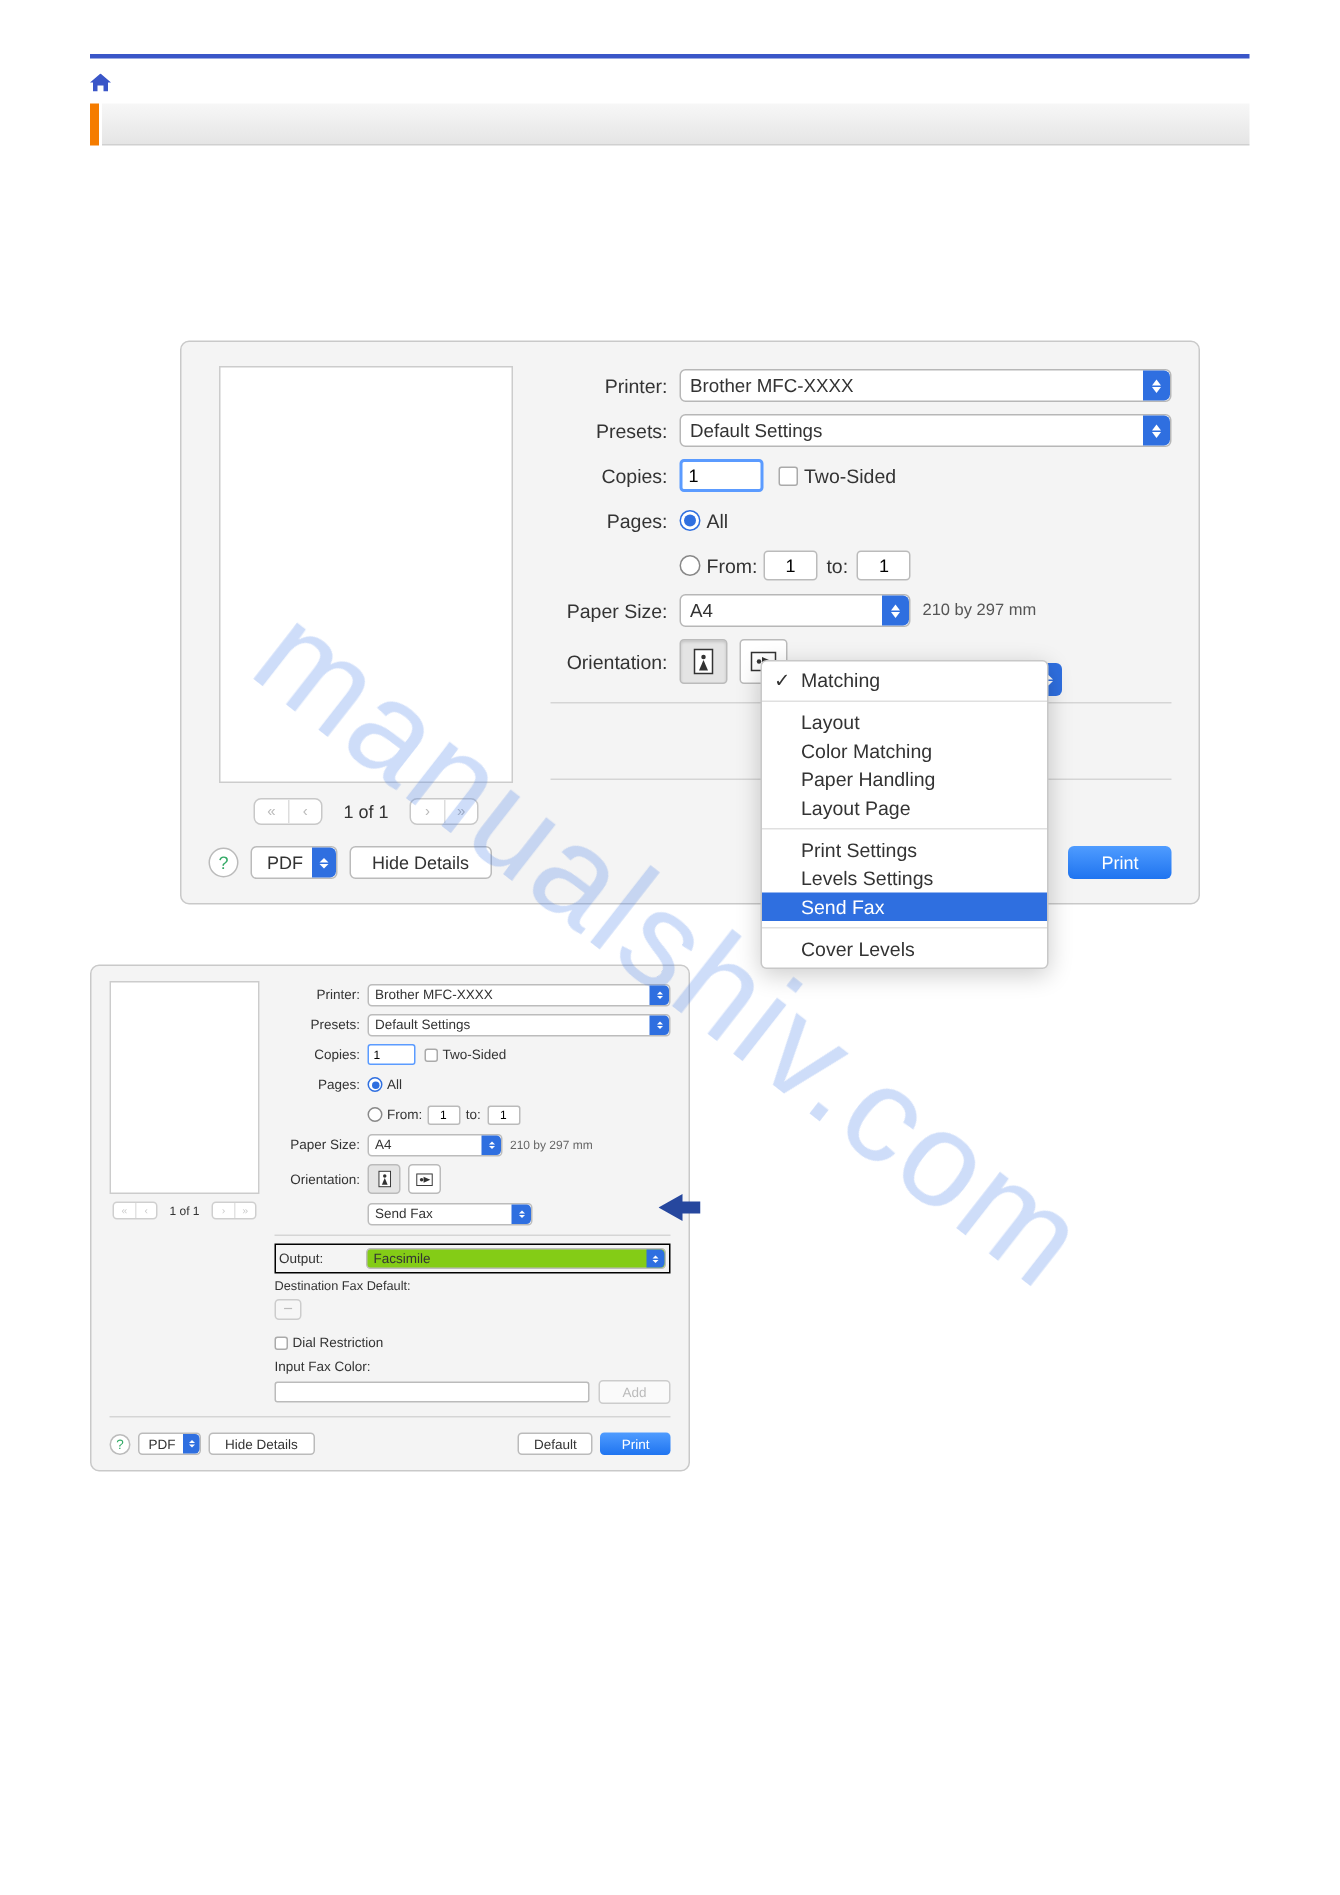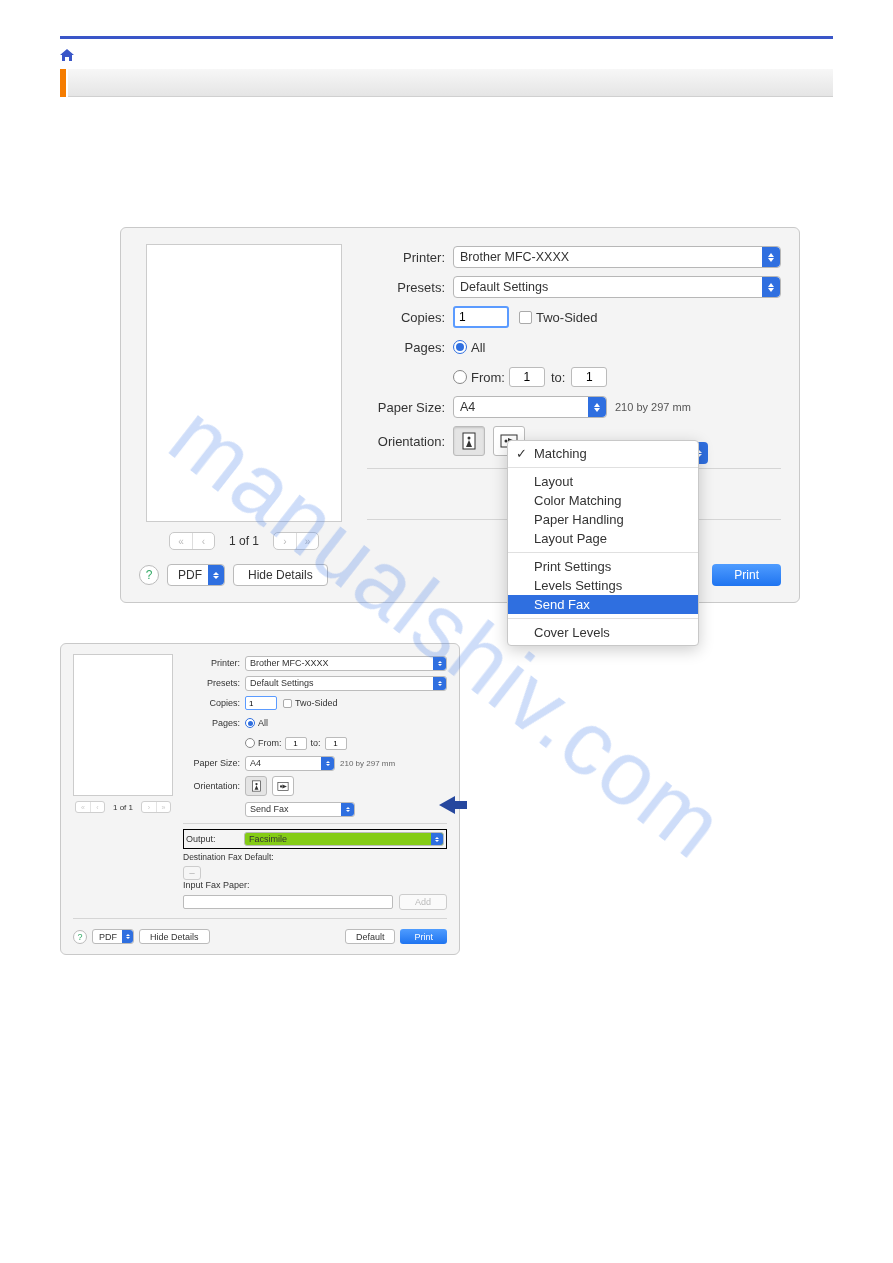--- a/index.html
+++ b/index.html
@@ -345,21 +345,25 @@
         <div class="hr2"></div>
         <div class="output-frame">
           <span class="outlbl">Output:</span>
           <div class="output-sel">
               <span>Facsimile</span>
               <span class="ar2"></span>
             </div>
         </div>
         <div class="dest-label">Destination Fax Default:</div>
         <div class="minus-btn">−</div>
-        <div style="font-size:9px;">Input Fax Paper:</div>
+        <div class="d2row" style="margin-top:6px;">
+          <span class="chk2" style="margin-left:0;"></span>
+          <span style="font-size:9px;">Dial Restriction</span>
+        </div>
+        <div style="font-size:9px;">Input Fax Color:</div>
         <div class="inputfax">
           <div class="fxin"></div>
           <div class="add-btn">Add</div>
         </div>
       </div>
     </div>
     <div class="hr2" style="margin-top:8px;"></div>
     <div class="footer2">
       <div class="help2">?</div>
       <div class="pdf2">

